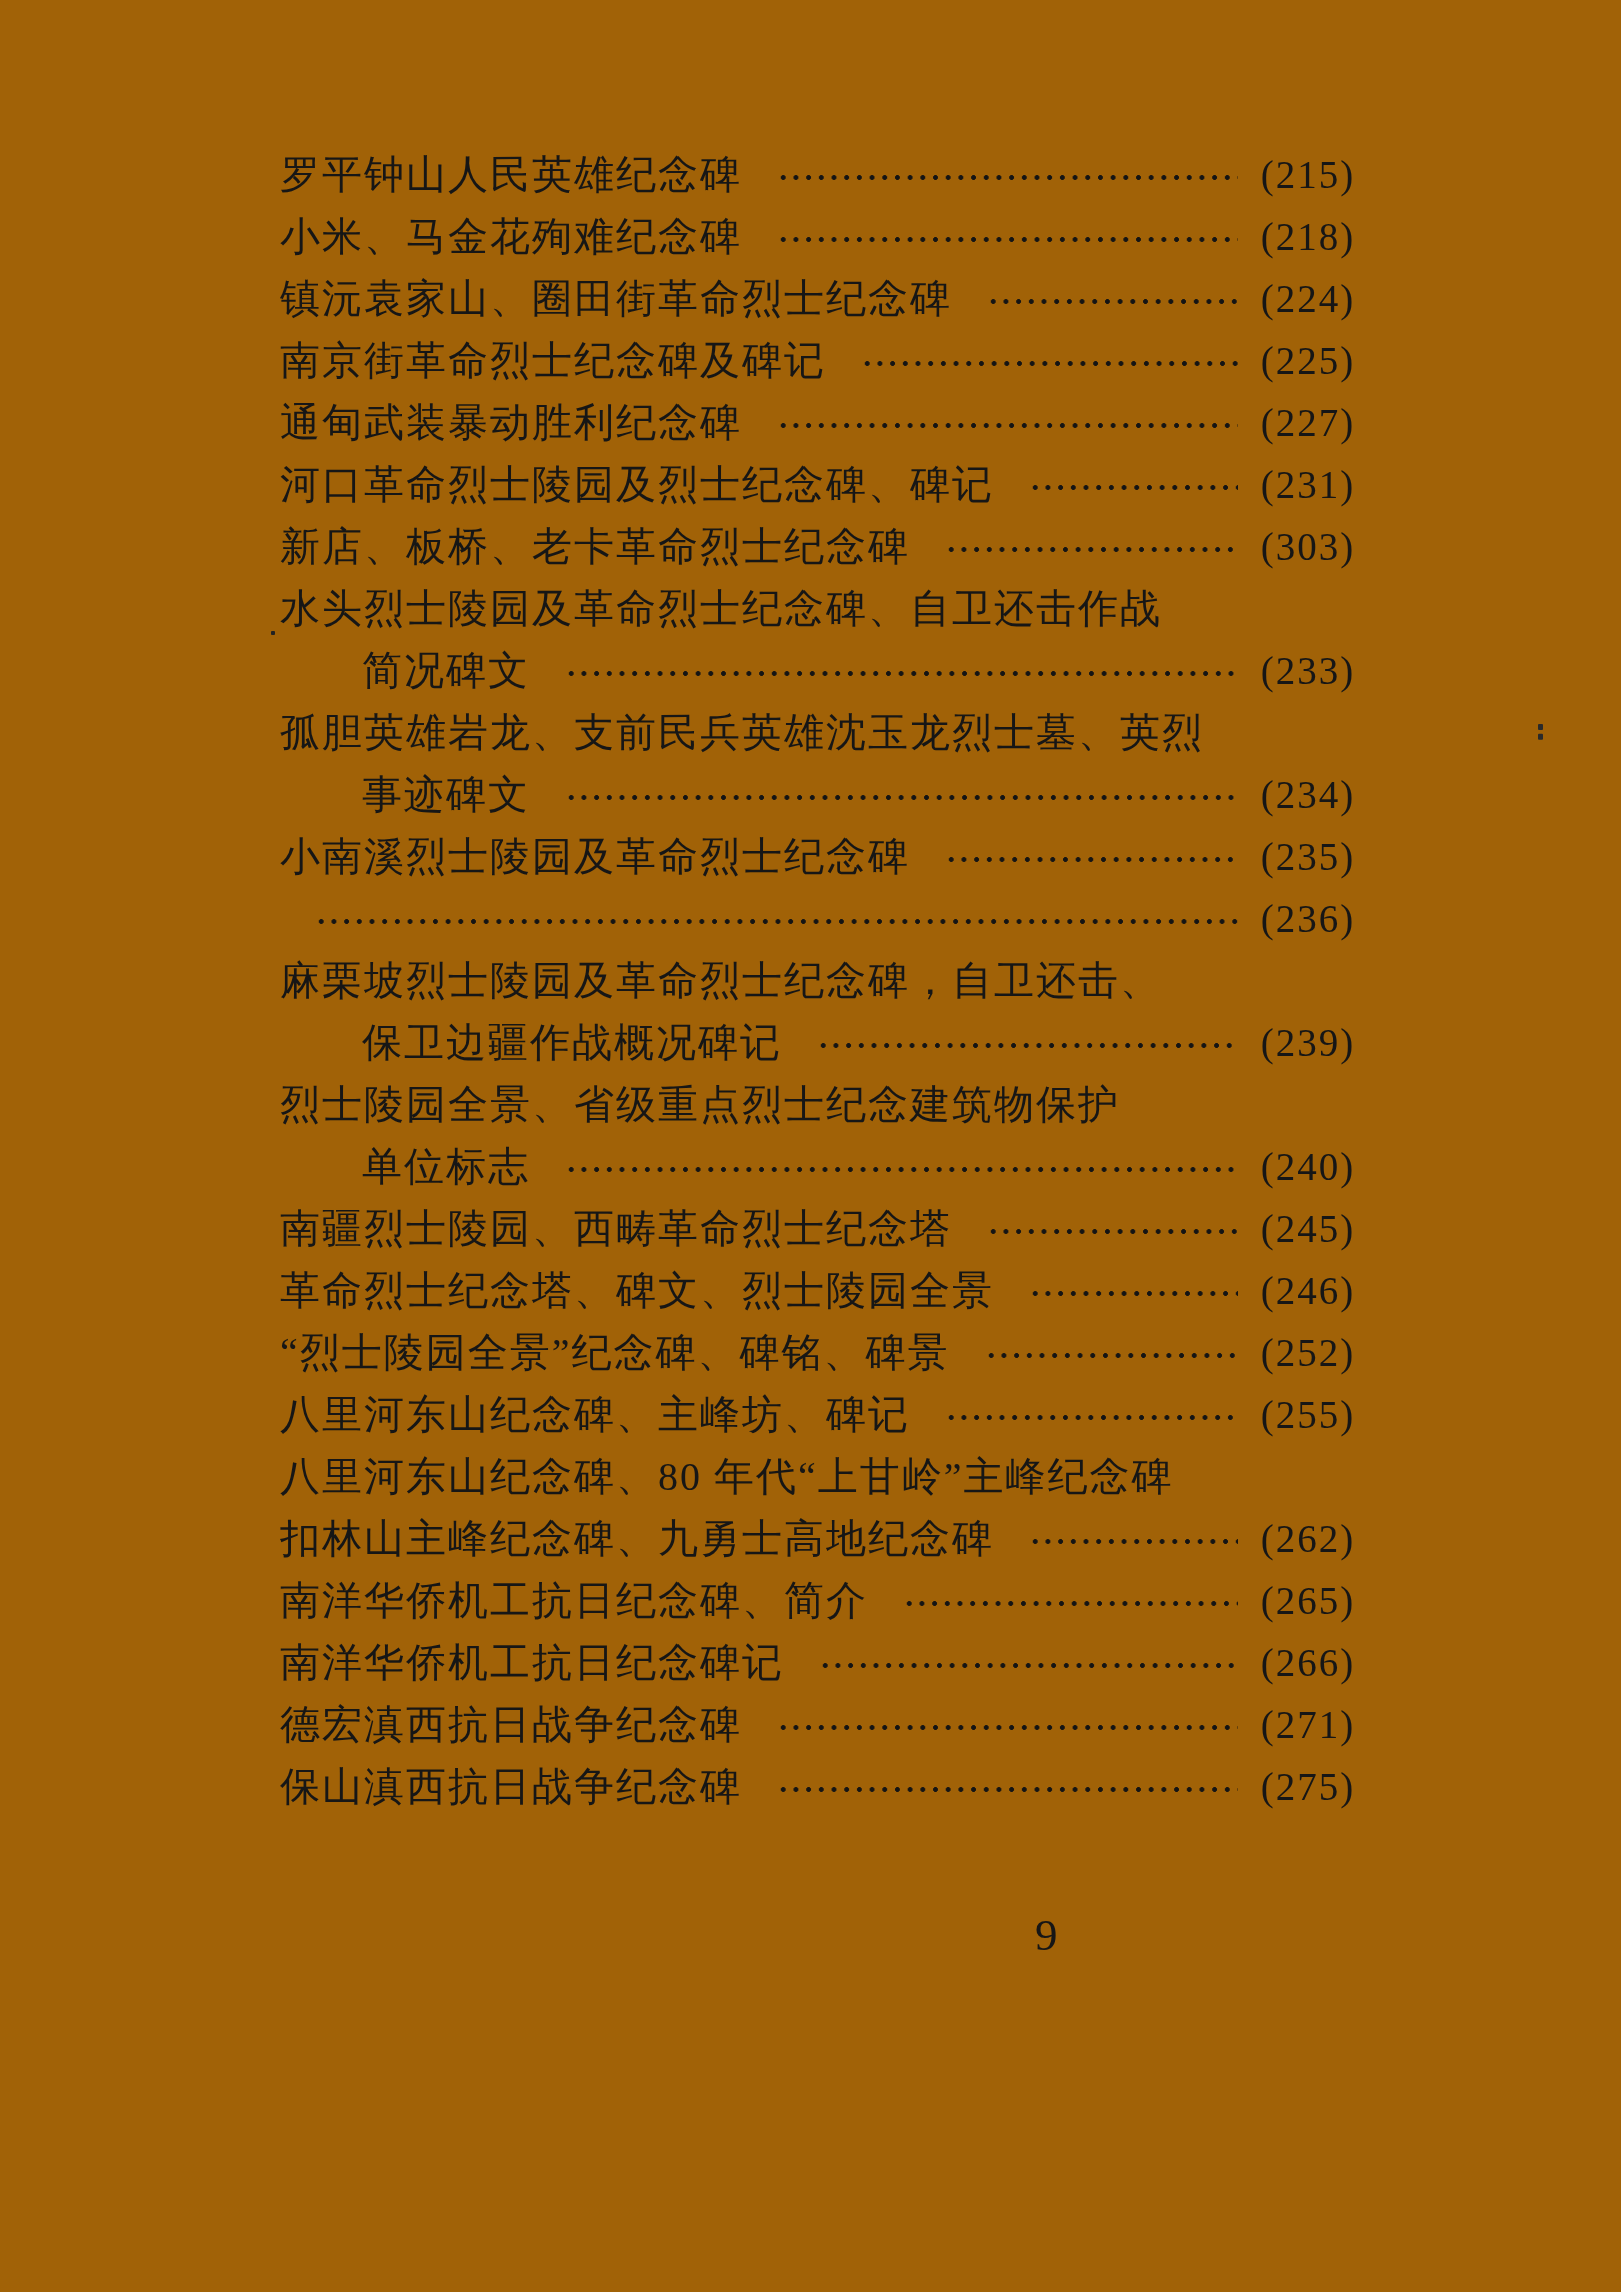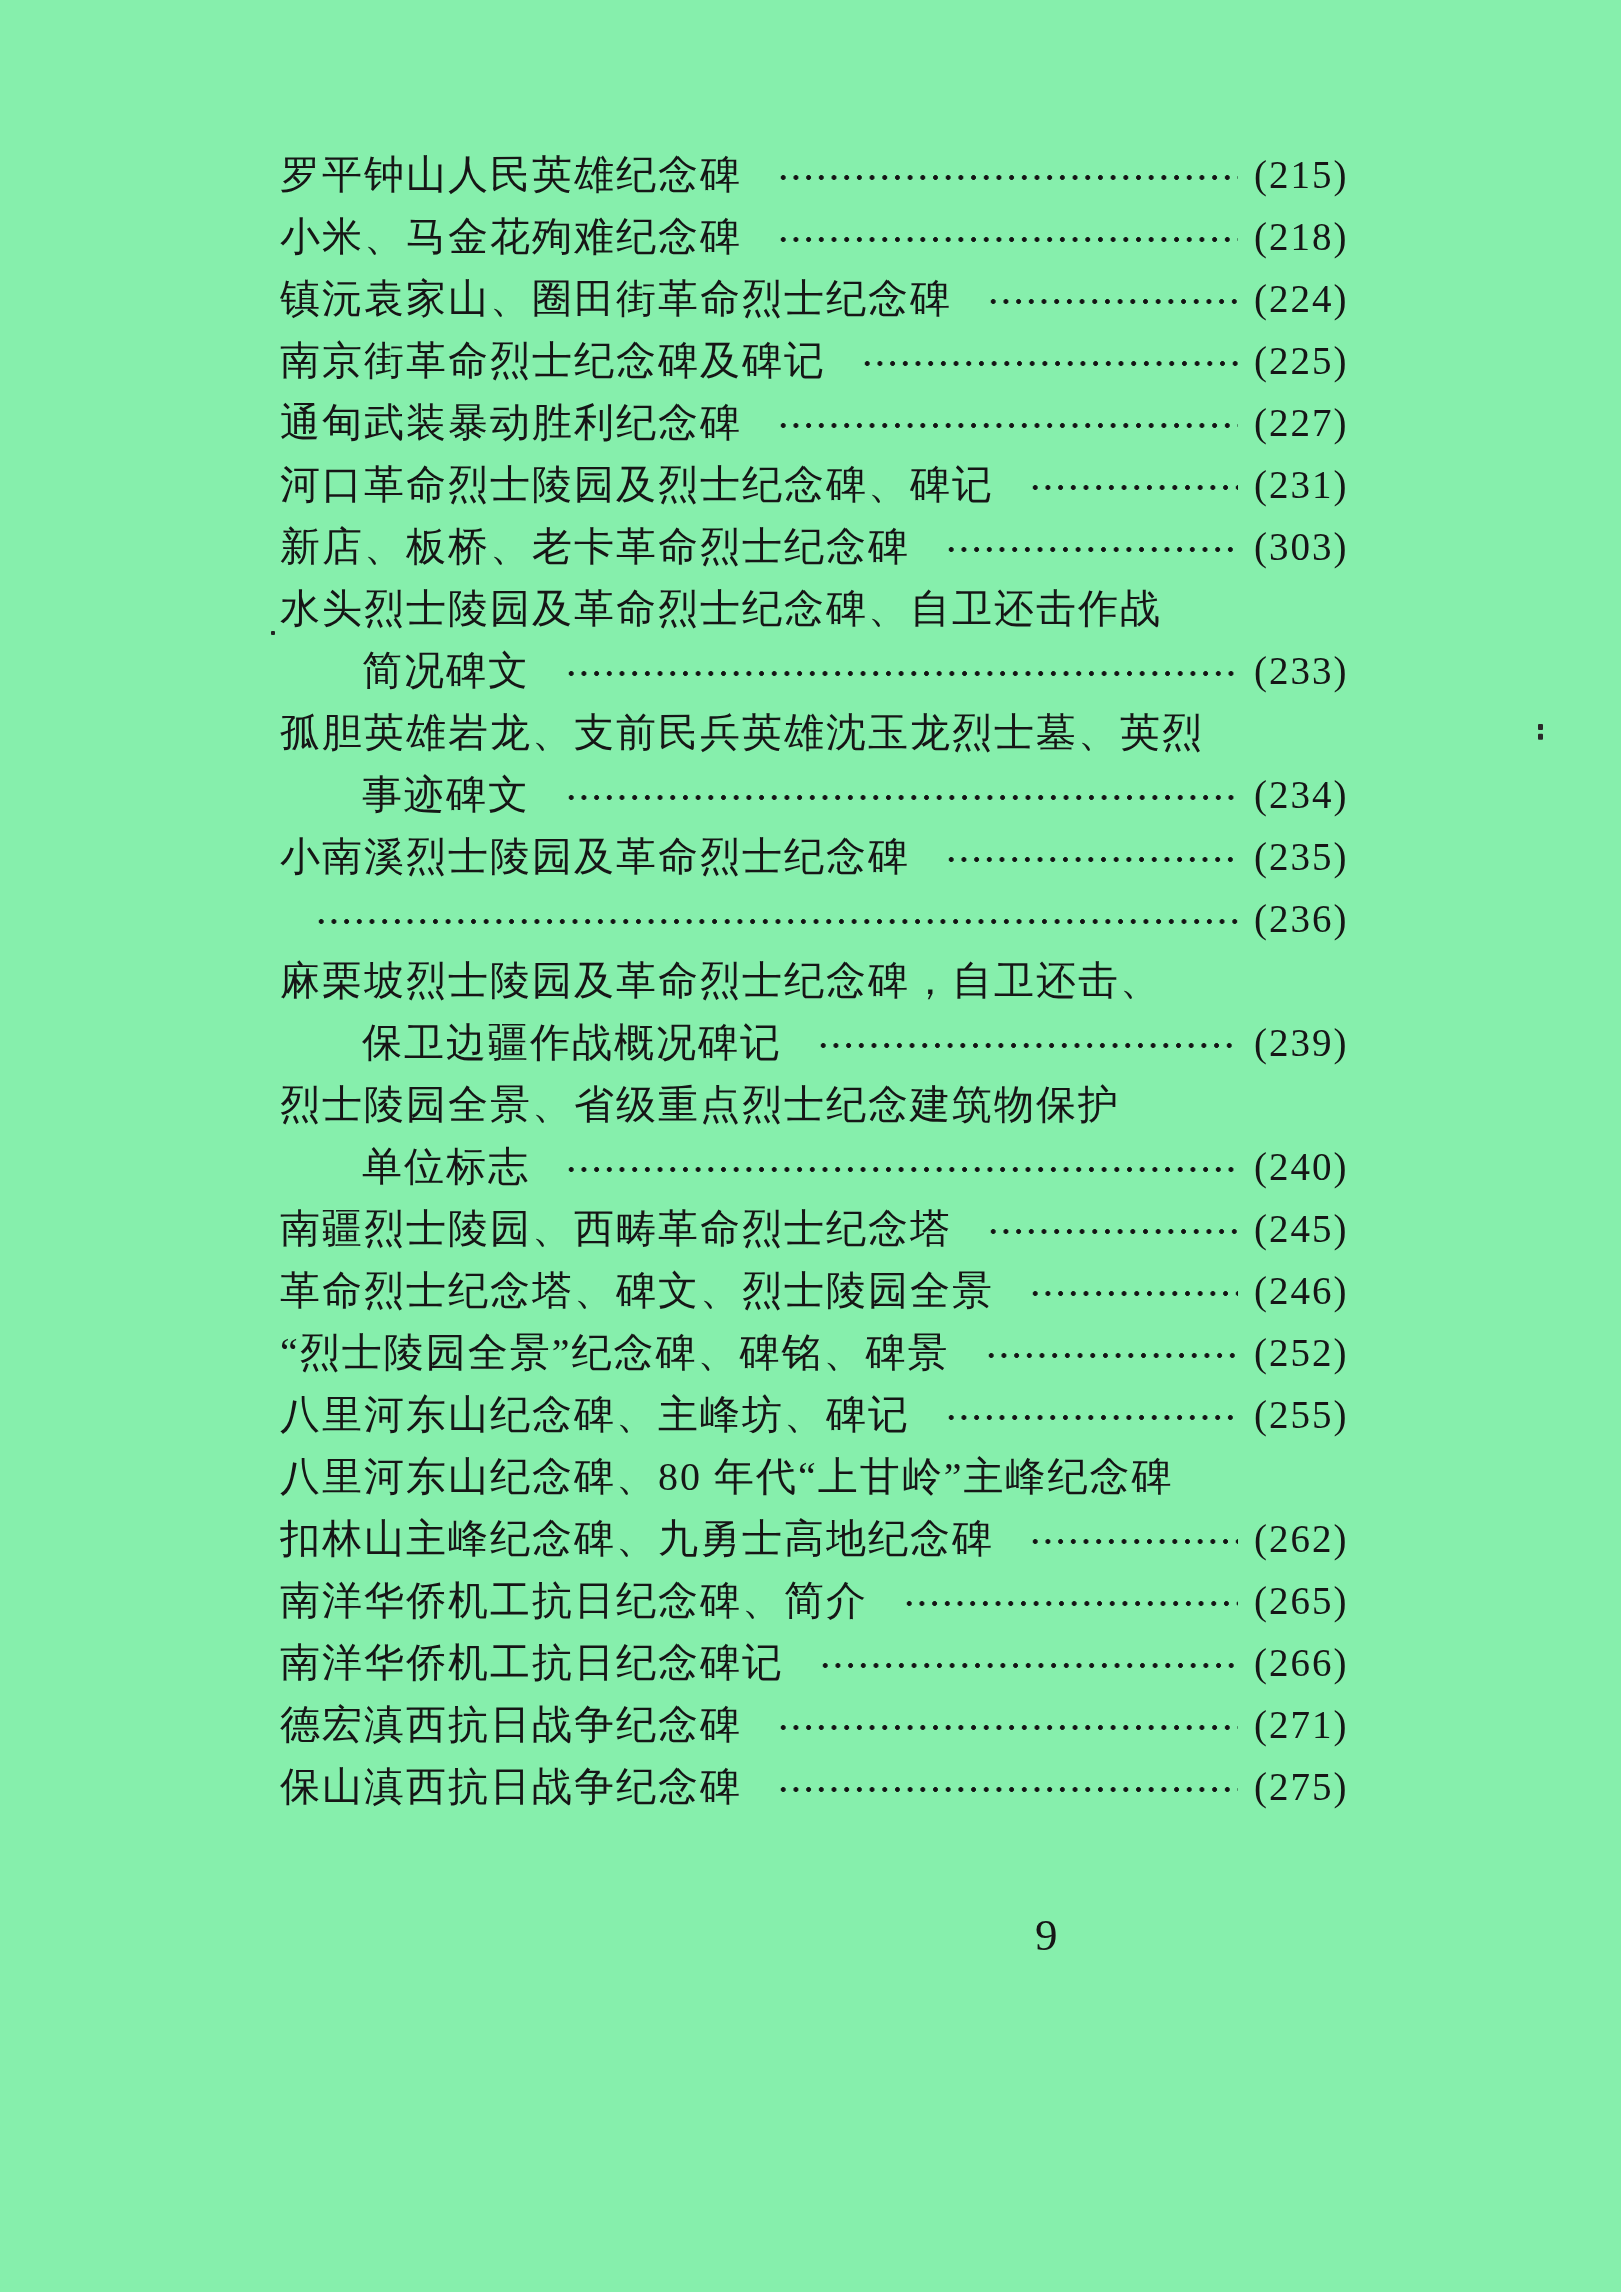--- a/index.html
+++ b/index.html
@@ -4,21 +4,21 @@
 <style>
   html, body {
     margin: 0;
     padding: 0;
     background: #ffffff;
   }
   .page {
     position: relative;
     width: 1621px;
     height: 2293px;
-    background: #86efac;
+    background: #a16207;
     overflow: hidden;
     font-family: "Liberation Serif", "DejaVu Serif", serif;
     color: #161616;
   }
   .toc {
     position: absolute;
     left: 280px;
     top: 143px;
     width: 1082px;
   }
@@ -49,21 +49,21 @@
     background-position: 3.9px 56%;
     min-width: 29px;
   }
   .row.dotsonly .leader {
     margin-left: 146px;
   }
   .pagenum {
     font-size: 39px;
     letter-spacing: 2px;
     min-width: 108px;
-    text-align: left;
+    text-align: center;
     white-space: nowrap;
   }
   .folio {
     position: absolute;
     left: 1035px;
     top: 1909px;
     font-size: 45px;
   }
   .speck-a {
     position: absolute;

